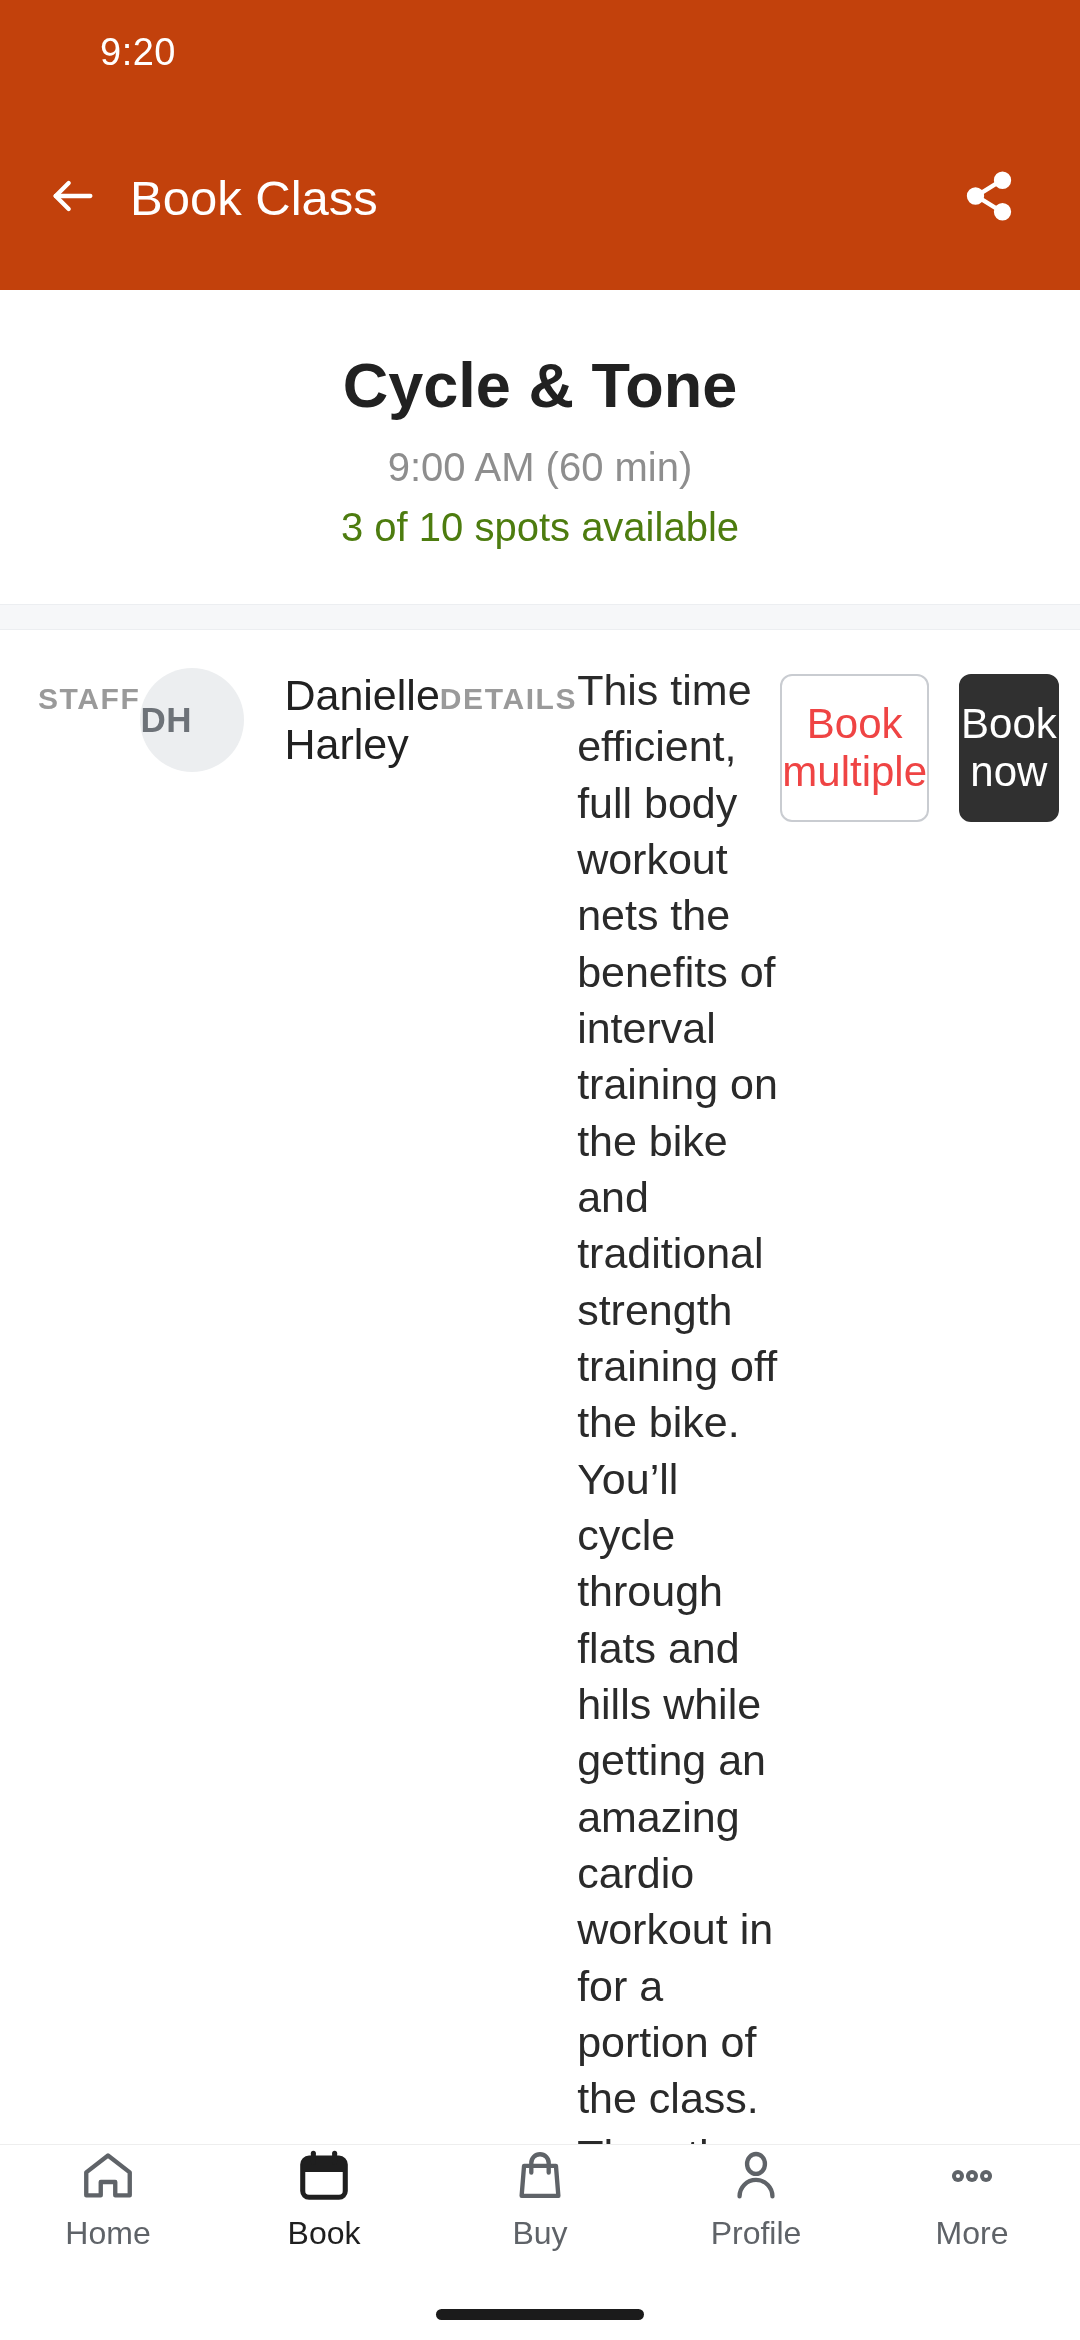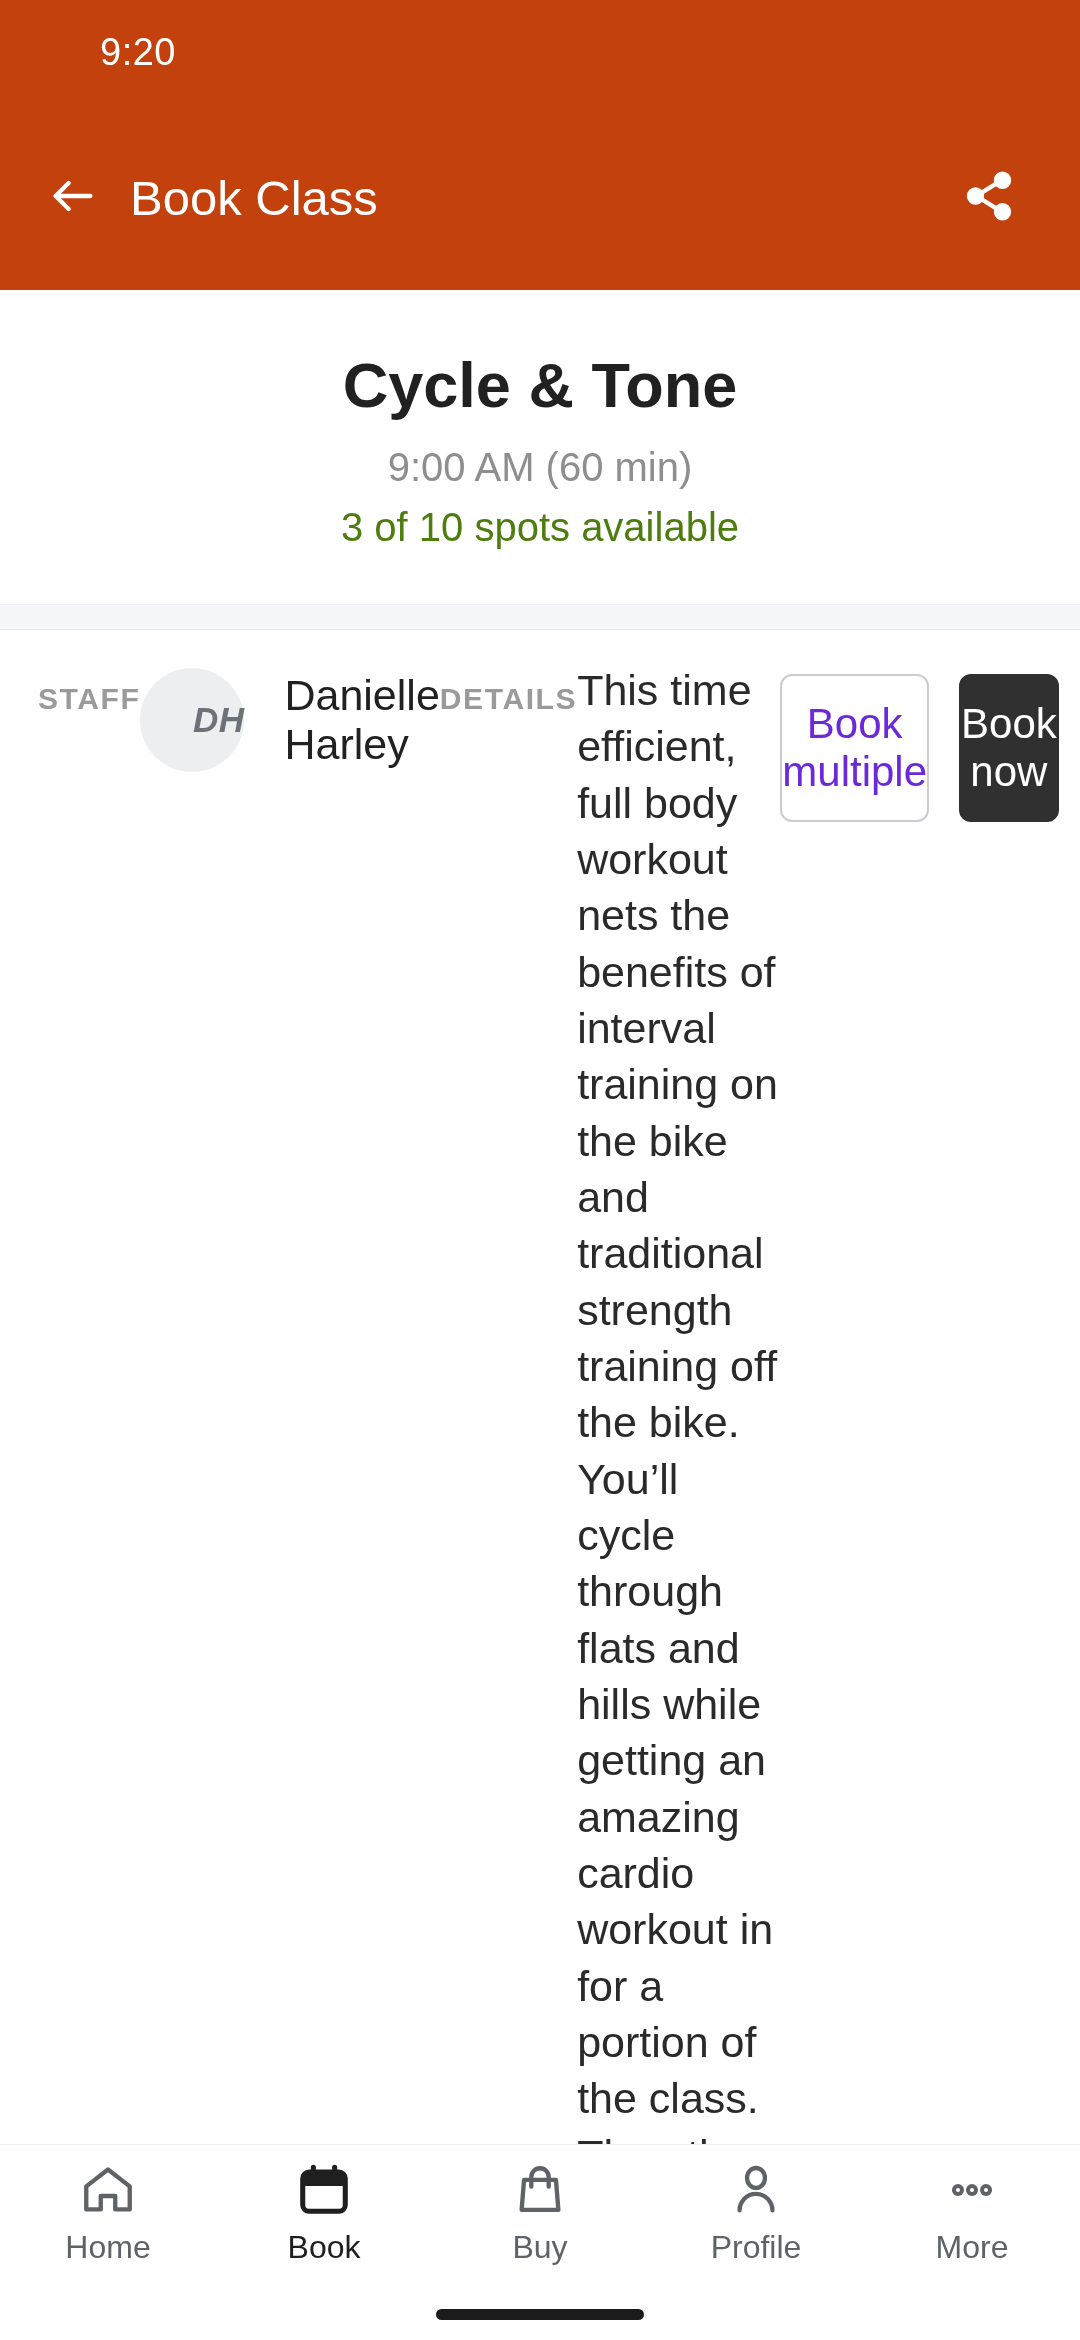--- a/index.html
+++ b/index.html
@@ -108,23 +108,22 @@
   }
   .staff-row {
     display:flex; align-items:center;
     margin-top:38px;
     height:104px;
   }
   .avatar {
     width:104px; height:104px;
     border-radius:50%;
     background:#eceef0;
-    display:flex; align-items:center; justify-content:flex-end;
+    display:flex; align-items:center; justify-content:flex-start;
     flex:0 0 104px;
-    font-style:italic;
   }
   .avatar-initials {
     font-size:35px;
     color:#6d7278;
     font-weight:700;
     letter-spacing:0.5px;
   }
   .staff-name {
     font-size:43px;
     color:#212121;
@@ -148,37 +147,36 @@
     flex:1;
     height:148px;
     border-radius:12px;
     display:flex; align-items:center; justify-content:center;
     font-size:42px;
     text-align:center;
   }
   .btn-outline {
     background:#ffffff;
     border:2px solid #c9ccd1;
-    color:#6d28d9;
+    color:#ef4444;
   }
   .btn-filled {
     background:#303030;
     border:2px solid #303030;
     color:#ffffff;
   }
 
   
   .bottom-nav {
     flex:0 0 196px;
     height:196px;
     background:#ffffff;
     border-top:1px solid #eeeeee;
     display:flex;
     align-items:flex-start;
-    padding-top:14px;
   }
   .nav-item {
     flex:1;
     display:flex; flex-direction:column;
     align-items:center; justify-content:flex-start;
     gap:8px;
   }
   .nav-icon {
     height:62px;
     display:flex; align-items:center; justify-content:center;

